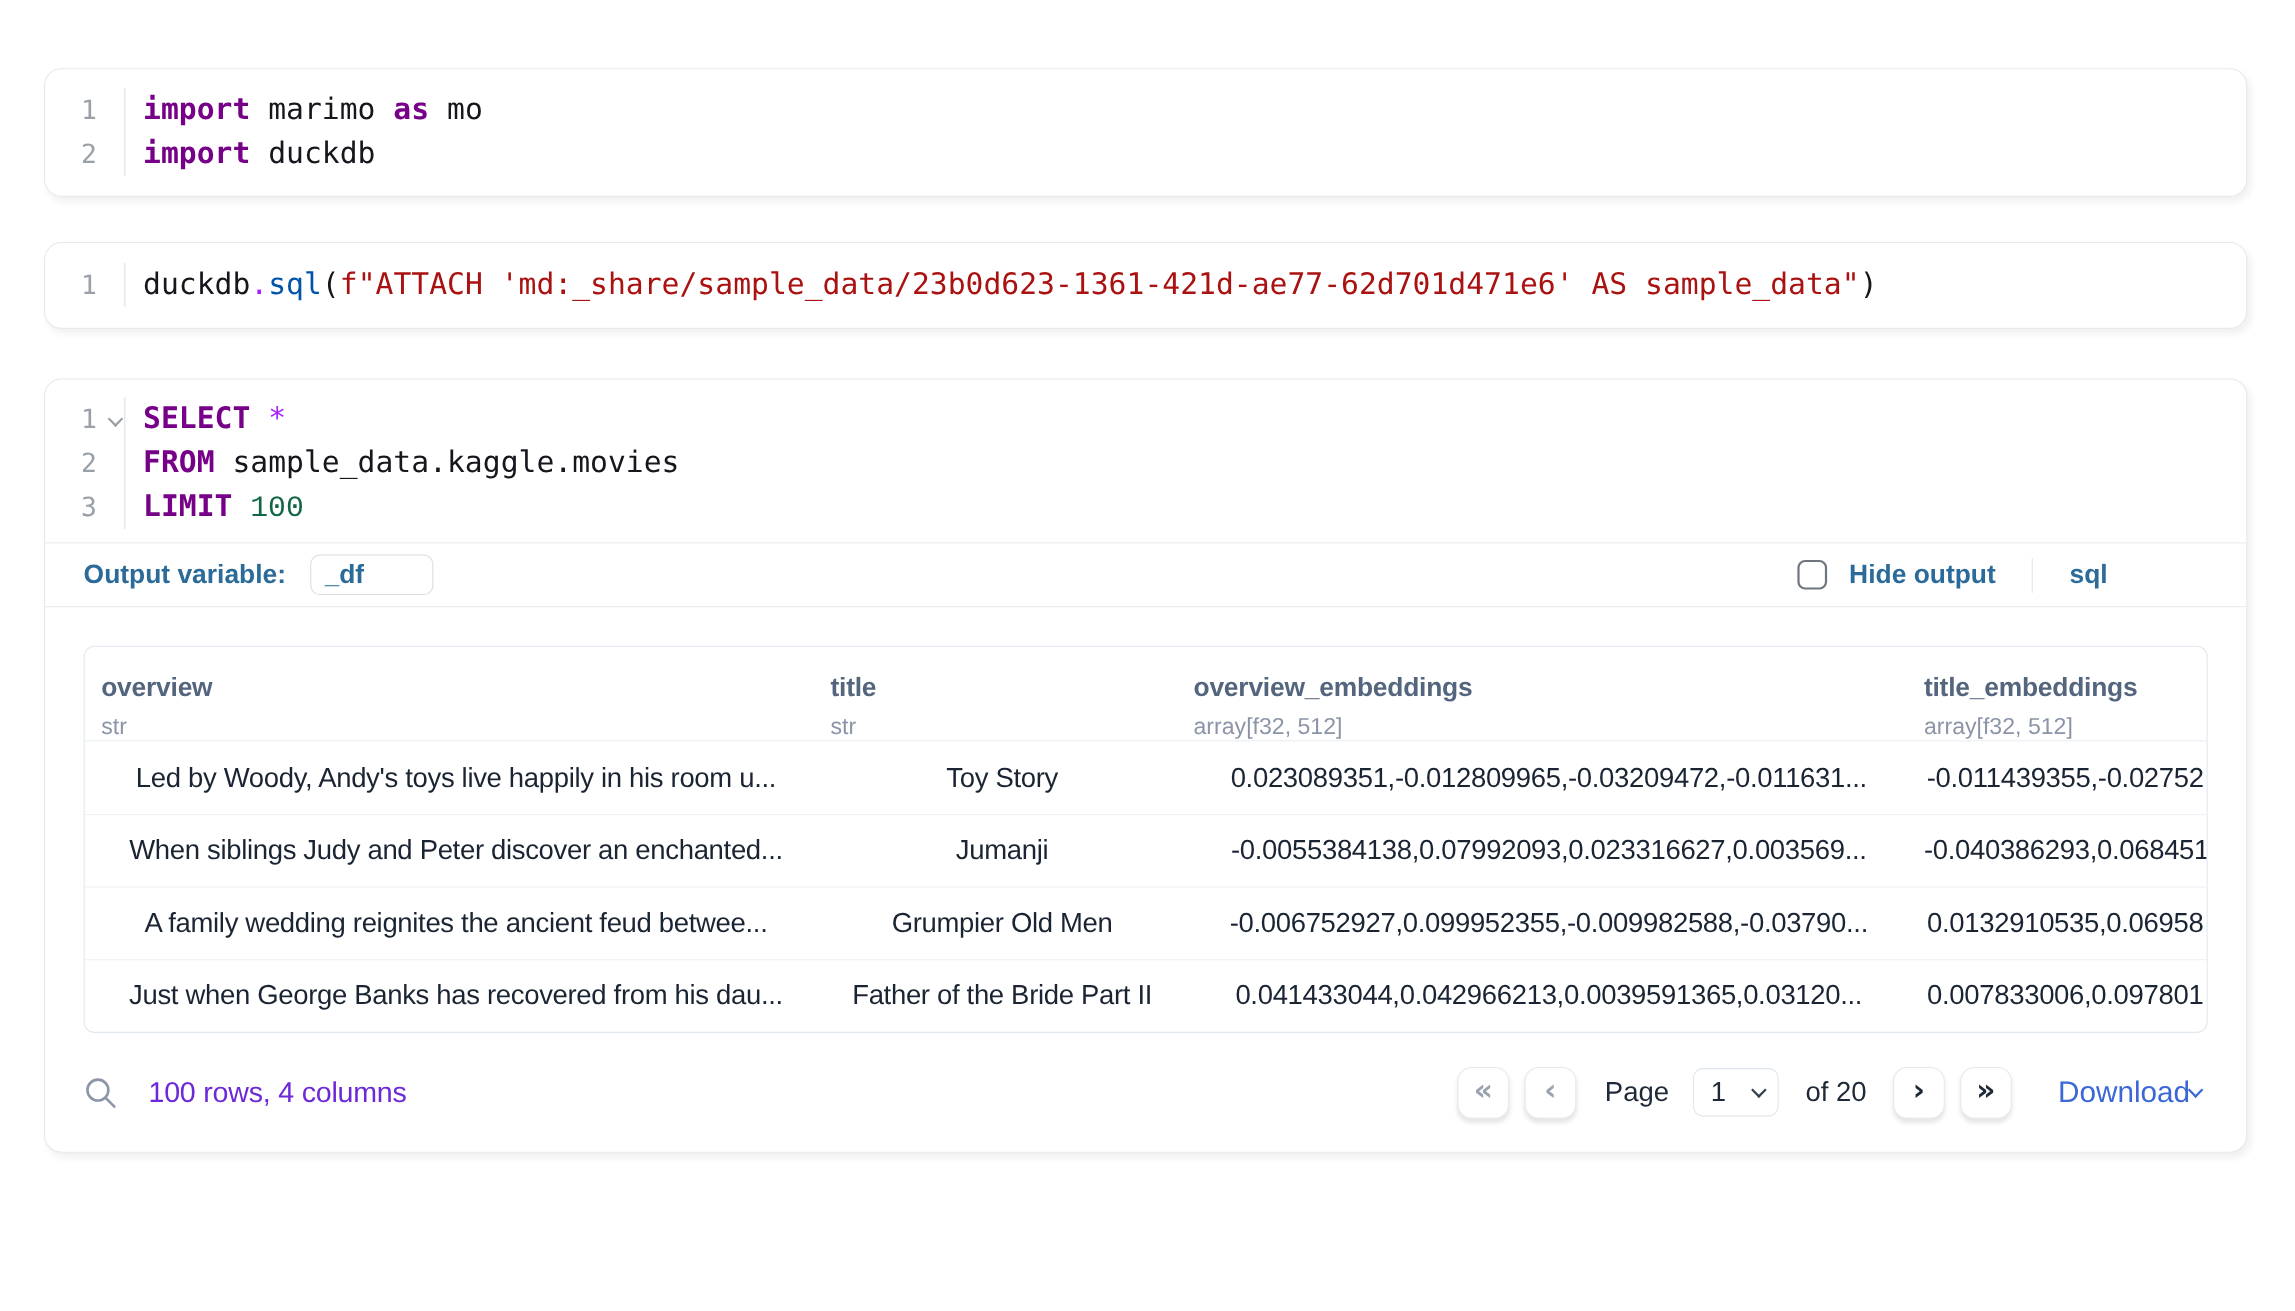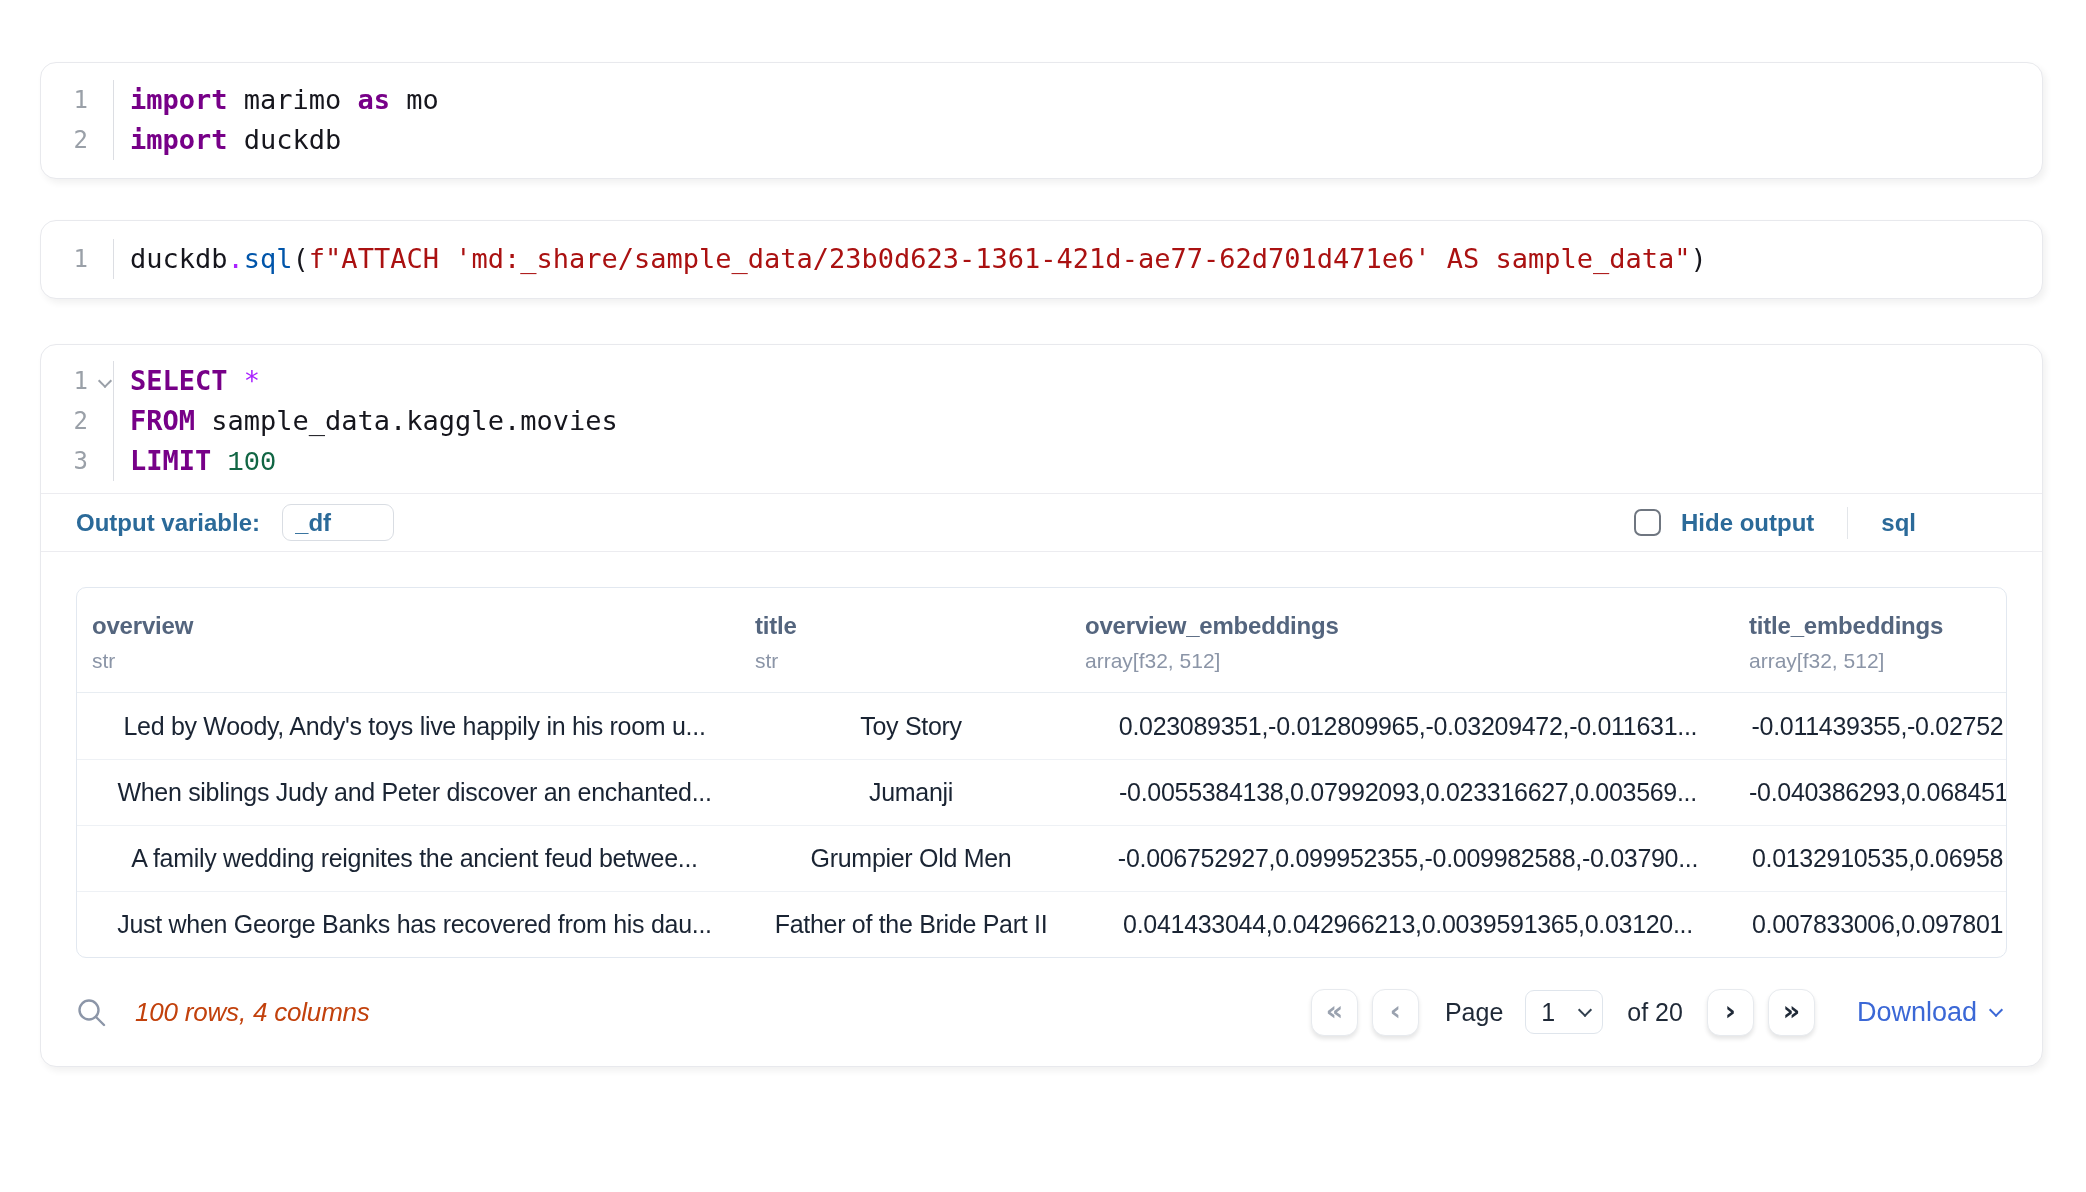--- a/index.html
+++ b/index.html
@@ -87,39 +87,39 @@
   .output-area { padding: 35px 35px 0; }
   .table-card {
     border: 1.5px solid #e2e8f0; border-radius: 10px;
     overflow: hidden; background: #fff;
   }
   .thead, .trow {
     display: grid;
     grid-template-columns: 663px 330px 664px 1fr;
     padding-left: 15px;
   }
-  .thead { padding-top: 24px; padding-bottom: 19px; border-bottom: 1px solid #e8edf2; }
+  .thead { padding-top: 24px; border-bottom: 1px solid #e8edf2; }
   .th .col-name { font-size: 24px; font-weight: bold; color: #54657e; letter-spacing: -0.2px; }
   .th .col-dtype { font-size: 21px; color: #8b95a7; margin-top: 9px; }
   .trow {
     height: 66px; align-items: center;
     font-size: 25px; color: #1a2433; letter-spacing: -0.3px; text-align: center;
   }
   .trow + .trow { border-top: 1px solid #eef1f5; }
   .td { white-space: nowrap; overflow: hidden; padding-right: 18px; }
   .td:last-child { padding-right: 0; }
 
   
   .table-footer {
     height: 108px;
     display: flex; align-items: center;
     padding: 0 35px;
   }
   .search-btn { background: none; border: none; padding: 0; margin-right: 28px; display: flex; cursor: pointer; }
-  .summary { font-size: 26px; color: #c2410c; letter-spacing: -0.2px; font-style: italic; }
+  .summary { font-size: 26px; color: #6d28d9; letter-spacing: -0.2px; }
   .pager { margin-left: auto; display: flex; align-items: center; gap: 14px; }
   .pgbtn {
     width: 47px; height: 47px;
     border: 1.5px solid #e7eaee; border-radius: 13px;
     background: #fff;
     box-shadow: 0 3px 4px rgba(0,0,0,0.10);
     display: flex; align-items: center; justify-content: center;
     font-family: "DejaVu Sans", sans-serif;
     font-size: 27px; font-weight: bold; line-height: 1;
     padding-bottom: 4px; cursor: pointer;
@@ -137,21 +137,21 @@
     font-size: 25px; color: #1f2937; cursor: pointer;
   }
   .chev {
     width: 10px; height: 10px;
     border-right: 2.5px solid #32404f; border-bottom: 2.5px solid #32404f;
     transform: rotate(45deg); margin-top: -5px;
   }
   .page-select .chev { margin-left: auto; }
   .download {
     margin-left: 22px;
-    display: flex; align-items: center; gap: 14px;
+    display: flex; align-items: center; 
     background: none; border: none; cursor: pointer;
     color: #3b68d6; font-size: 27px;
     font-family: "Liberation Sans", sans-serif;
   }
   .download .chev { border-color: #3b68d6; border-width: 2.5px; }
 </style>
 </head>
 <body>
 
 <div class="notebook">

